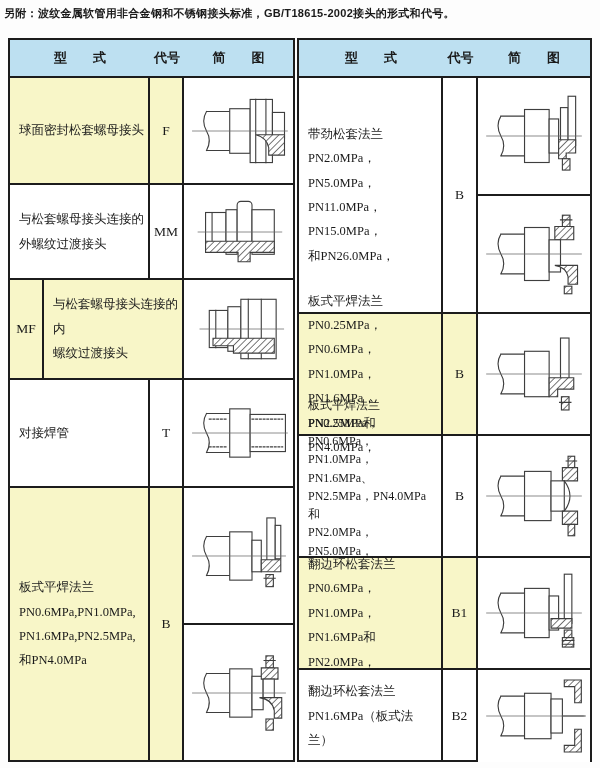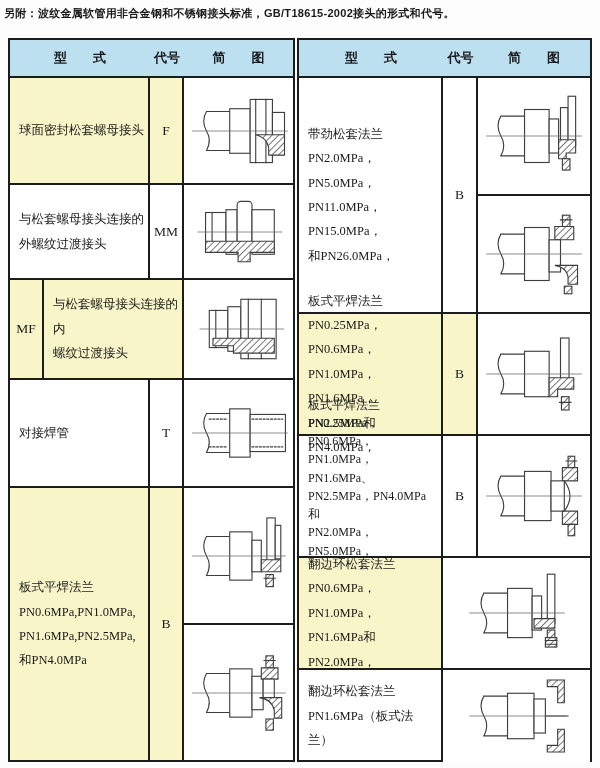--- a/index.html
+++ b/index.html
@@ -347,32 +347,34 @@
             <use href="#sym-weld-neck-flange"></use>
           </svg>
         </div>
     </div>
   </div>
 
   <div class="row hl" style="height:112px">
     <div class="cell type-cell w-type-r">翻边环松套法兰
 PN0.6MPa，PN1.0MPa，
 PN1.6MPa和PN2.0MPa，</div>
+    <div class="cell code-cell w-code-r">B1</div>
     <div class="cell diagram-cell">
       <div class="dhalf">
           <svg class="dg" width="106" height="92" viewBox="0 0 112 92">
             <use href="#sym-flanged-ring-loose-flange"></use>
           </svg>
         </div>
     </div>
   </div>
 
   <div class="row">
     <div class="cell type-cell w-type-r">翻边环松套法兰
 PN1.6MPa（板式法兰）</div>
+    <div class="cell code-cell w-code-r">B2</div>
     <div class="cell diagram-cell">
       <div class="dhalf">
           <svg class="dg" width="106" height="92" viewBox="0 0 112 92">
             <use href="#sym-flanged-ring-plate-flange"></use>
           </svg>
         </div>
     </div>
   </div>
 </div>
 

